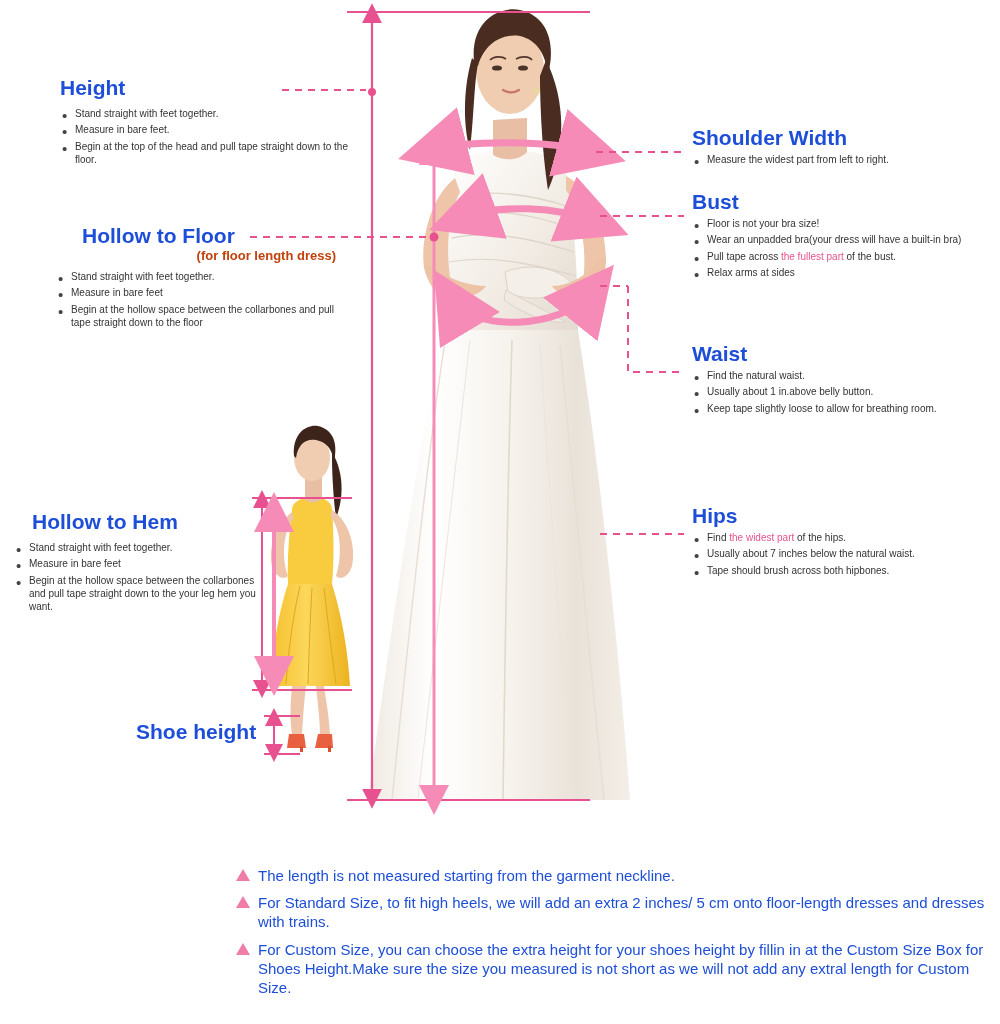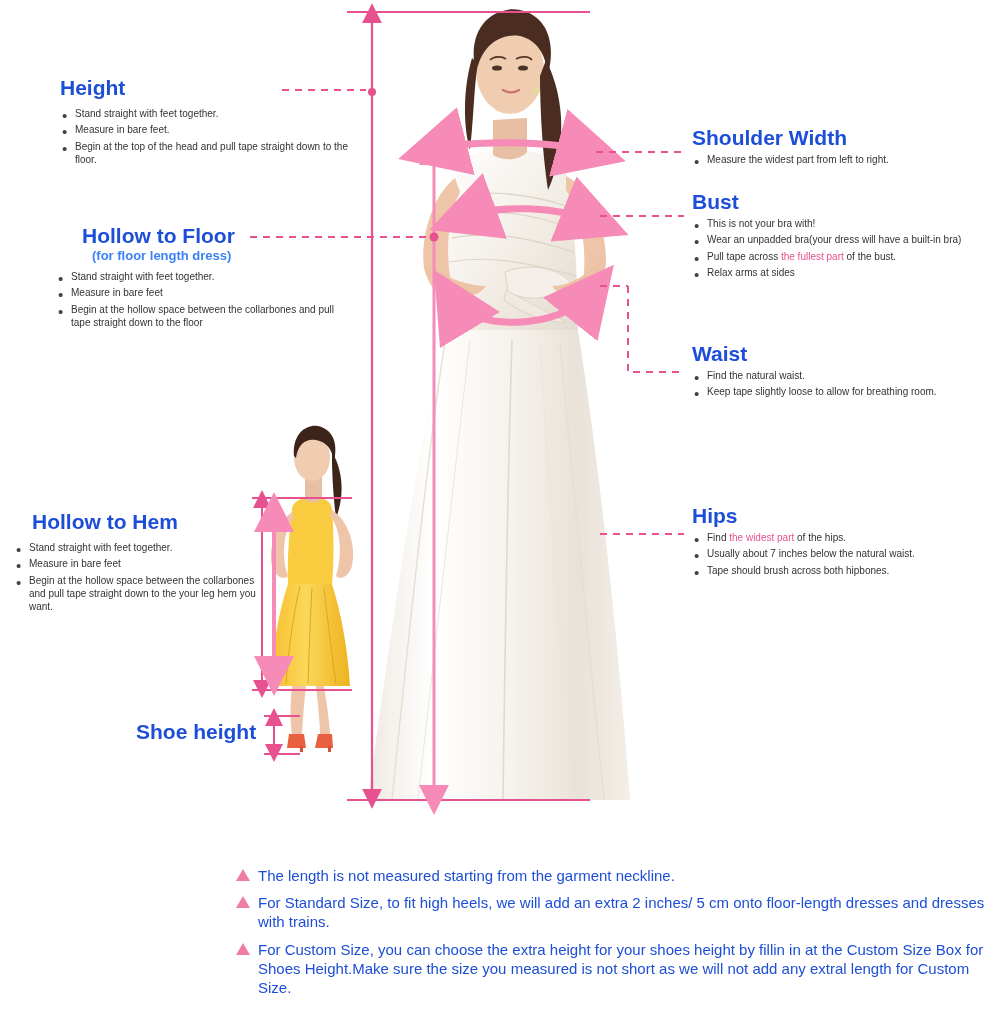--- a/index.html
+++ b/index.html
@@ -22,24 +22,25 @@
   }
 
   
   .heading {
     color: #1d4ed8;
     font-weight: bold;
     font-size: 21px;
     white-space: nowrap;
   }
   .subheading {
-    color: #3b82f6;
+    color: #c2410c;
     font-weight: bold;
     font-size: 13px;
     white-space: nowrap;
+    text-align: right;
   }
   .bullets {
     list-style: none;
     margin: 0;
     padding: 0;
     font-size: 10px;
     color: #333;
     line-height: 1.33;
   }
   .bullets li {
@@ -271,31 +272,32 @@
   <div class="blk" style="left:692px; top:126px; width:300px;">
     <div class="heading">Shoulder Width</div>
     <ul class="bullets" style="margin-top:3px;">
       <li>Measure the widest part from left to right.</li>
     </ul>
   </div>
 
   <div class="blk" style="left:692px; top:190px; width:304px;">
     <div class="heading">Bust</div>
     <ul class="bullets" style="margin-top:3px;">
-      <li>This is not your bra with!</li>
+      <li>Floor is not your bra size!</li>
       <li>Wear an unpadded bra(your dress will have a built-in bra)</li>
       <li><span>Pull tape across </span><span class="pink">the fullest part</span><span> of the bust.</span></li>
       <li>Relax arms at sides</li>
     </ul>
   </div>
 
   <div class="blk" style="left:692px; top:342px; width:300px;">
     <div class="heading">Waist</div>
     <ul class="bullets" style="margin-top:3px;">
       <li>Find the natural waist.</li>
+      <li>Usually about 1 in.above belly button.</li>
       <li>Keep tape slightly loose to allow for breathing room.</li>
     </ul>
   </div>
 
   <div class="blk" style="left:692px; top:504px; width:300px;">
     <div class="heading">Hips</div>
     <ul class="bullets" style="margin-top:3px;">
       <li><span>Find </span><span class="pink">the widest part</span><span> of the hips.</span></li>
       <li>Usually about 7 inches below the natural waist.</li>
       <li>Tape should brush across both hipbones.</li>

